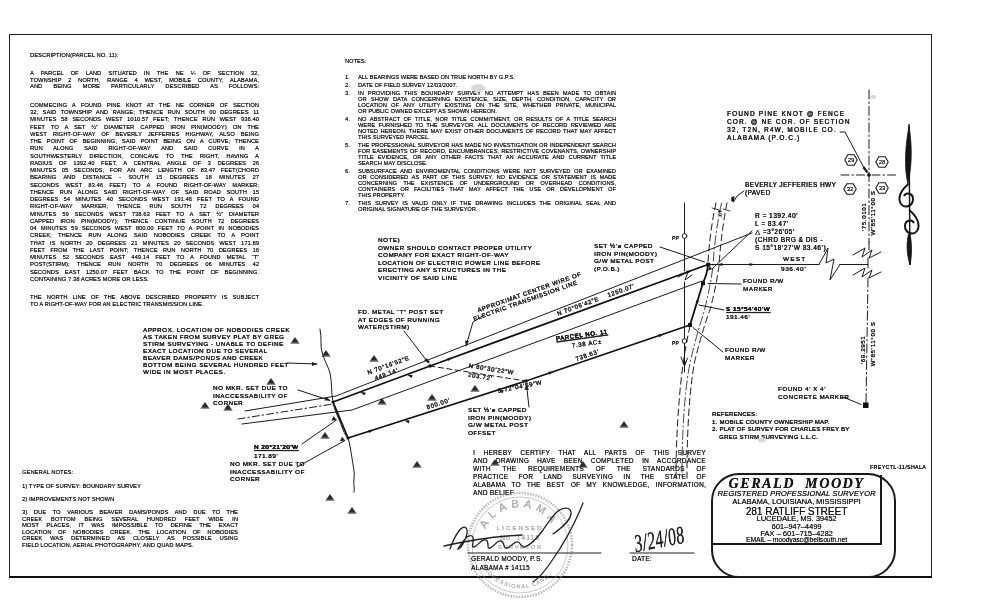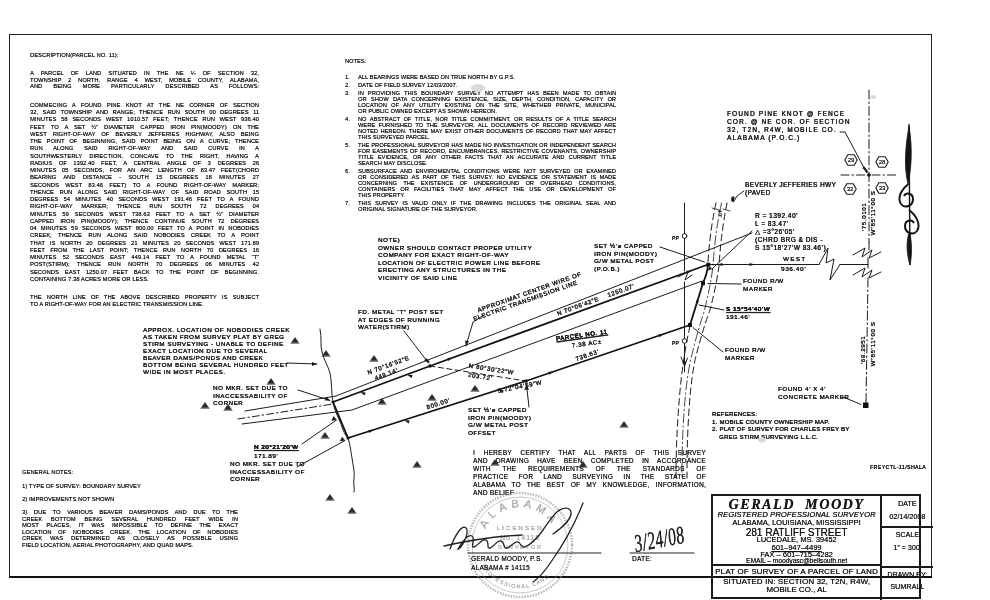--- a/index.html
+++ b/index.html
@@ -125,45 +125,30 @@
 
   <div id="cert" class="tb">
     <span class="ln">I HEREBY CERTIFY THAT ALL PARTS OF THIS SURVEY</span>
     <span class="ln">AND DRAWING HAVE BEEN COMPLETED IN ACCORDANCE</span>
     <span class="ln">WITH THE REQUIREMENTS OF THE STANDARDS OF</span>
     <span class="ln">PRACTICE FOR LAND SURVEYING IN THE STATE OF</span>
     <span class="ln">ALABAMA TO THE BEST OF MY KNOWLEDGE, INFORMATION,</span>
     <span class="lf">AND BELIEF</span>
   </div>
 
-  <div class="tblk" style="left:711px;top:494px;width:210px;height:104.5px;">
+  <div class="tblk" style="left:711px;top:473px;width:185px;height:104.5px;border-radius:28px;">
     <div style="position:absolute;left:0;top:0;width:169px;height:69.5px;border-right:2px solid #1a1a1a;border-bottom:2px solid #1a1a1a;box-sizing:border-box;">
       <div class="tc" style="top:0.5px;font-family:'Liberation Serif',serif;font-style:italic;font-weight:bold;font-size:14px;letter-spacing:1.6px;">GERALD&nbsp; MOODY</div>
       <div class="tc" style="top:14px;font-size:7.6px;letter-spacing:0.1px;font-style:italic;">REGISTERED PROFESSIONAL SURVEYOR</div>
       <div class="tc" style="top:22px;font-size:7.5px;text-align:center;">ALABAMA, LOUISIANA, MISSISSIPPI</div>
       <div class="tc" style="top:30.5px;font-size:10px;">281 RATLIFF STREET</div>
       <div class="tc" style="top:38.5px;font-size:7.5px;">LUCEDALE, MS. 39452</div>
-      <div class="tc" style="top:46.5px;font-size:7.5px;text-decoration:underline;">601–947–4499</div>
+      <div class="tc" style="top:46.5px;font-size:7.5px;">601–947–4499</div>
       <div class="tc" style="top:54px;font-size:7.5px;">FAX – 601–715–4282</div>
       <div class="tc" style="top:61.3px;font-size:6.6px;">EMAIL – moodyasc@bellsouth.net</div>
-    </div>
-    <div style="position:absolute;left:0;top:69.5px;width:169px;height:34px;border-right:2px solid #1a1a1a;box-sizing:border-box;">
-      <div class="tc" style="top:1.5px;font-size:8px;letter-spacing:0.15px;">PLAT OF SURVEY OF A PARCEL OF LAND</div>
-      <div class="tc" style="top:11px;font-size:8px;letter-spacing:0.1px;">SITUATED IN: SECTION 32, T2N, R4W,</div>
-      <div class="tc" style="top:19.5px;font-size:8px;">MOBILE CO., AL</div>
-    </div>
-    <div style="position:absolute;left:169px;top:0;width:50.5px;height:100px;">
-      <div class="tc" style="top:3px;font-size:7.2px;">DATE</div>
-      <div class="tc" style="top:16px;font-size:7.2px;">02/14/2008</div>
-      <div style="position:absolute;left:0;top:30px;width:50.5px;border-top:2px solid #1a1a1a;"></div>
-      <div class="tc" style="top:34px;font-size:7.2px;">SCALE</div>
-      <div class="tc" style="top:47px;font-size:7.2px;">1” = 300’</div>
-      <div style="position:absolute;left:0;top:69.5px;width:50.5px;border-top:2px solid #1a1a1a;"></div>
-      <div class="tc" style="top:74px;font-size:7.2px;">DRAWN BY:</div>
-      <div class="tc" style="top:86px;font-size:7.2px;">SUMRALL</div>
     </div>
   </div>
 
   <svg width="990" height="600" viewBox="0 0 990 600" style="position:absolute;left:0;top:0;">
     <g fill="none" stroke="#1b1b1b" stroke-width="1" stroke-linecap="round" stroke-linejoin="round">
 
       <polyline points="245,411 336,396 752,233"></polyline>
       <polyline points="242,424 352,410 702,281"></polyline>
       <polyline points="238,419 333,404" stroke-dasharray="7,3,1.5,3"></polyline>
 

